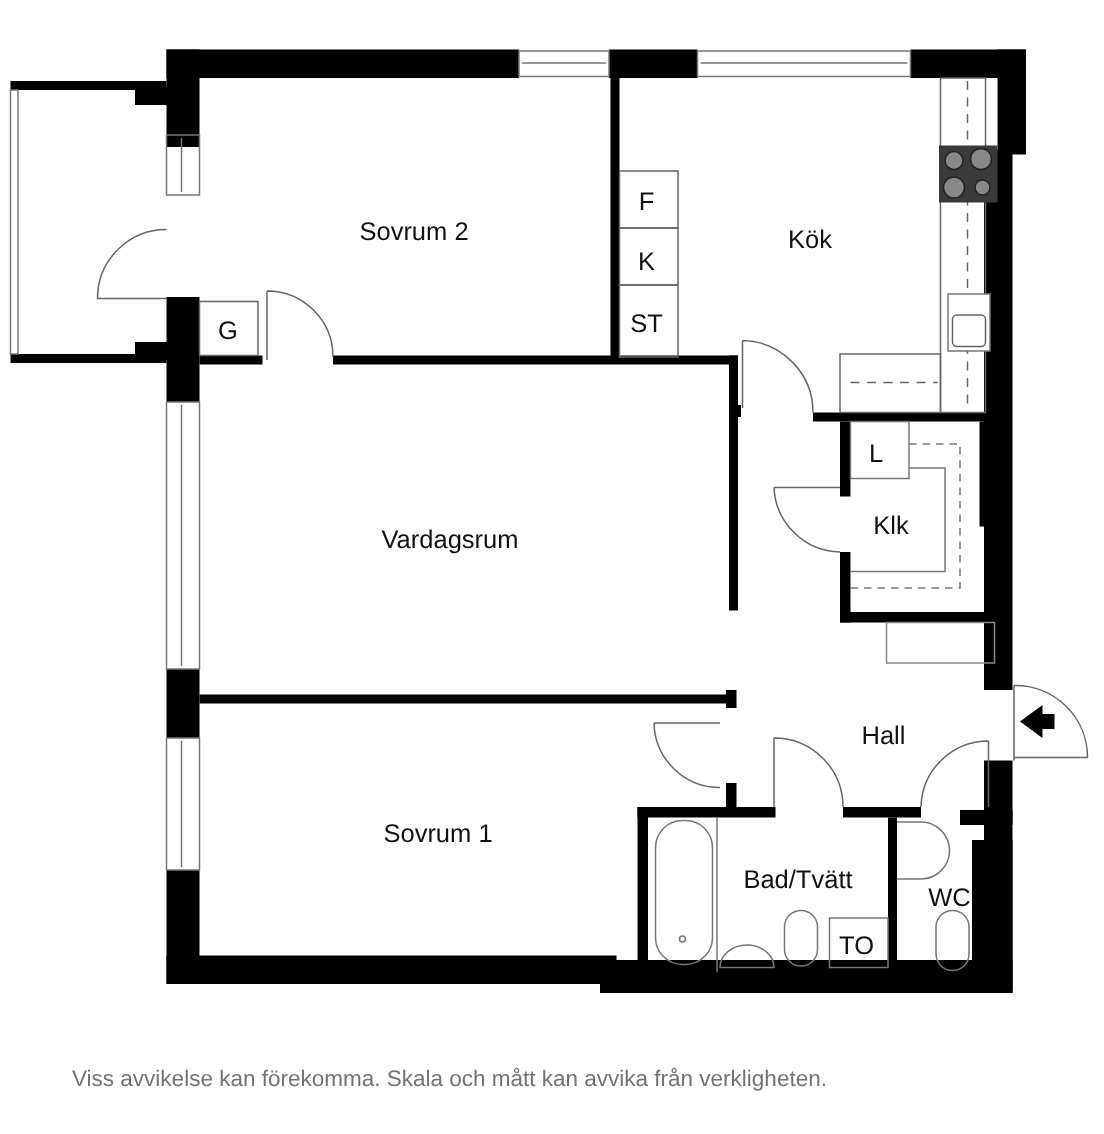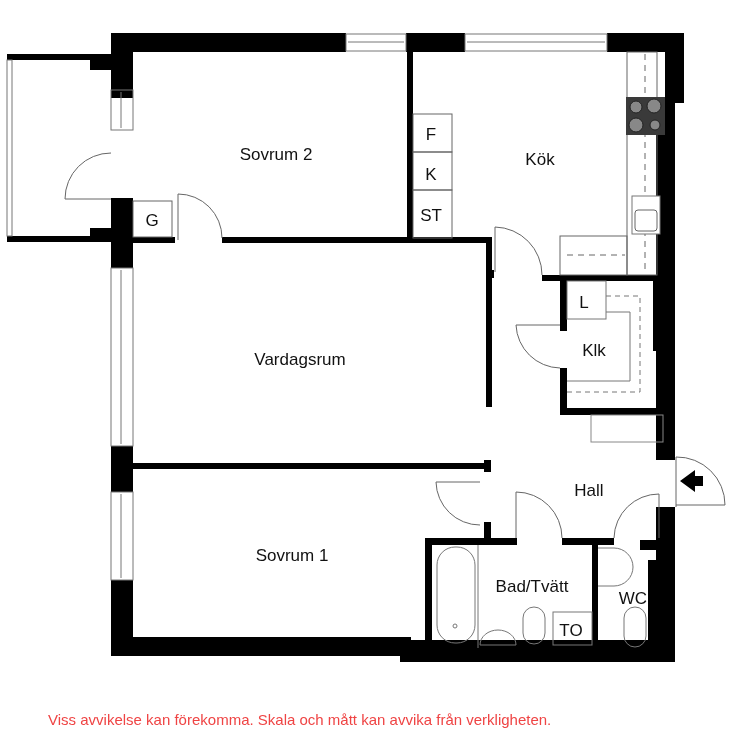--- a/index.html
+++ b/index.html
@@ -1,19 +1,19 @@
 <!DOCTYPE html>
 <html><head>
 <meta charset="utf-8">
 <style>
   html, body { margin: 0; padding: 0; background: #ffffff; }
   body { width: 736px; height: 756px; position: relative; overflow: hidden; font-family: "Liberation Sans", sans-serif; }
   svg { position: absolute; left: 0; top: 0; }
   .lbl { font-family: "Liberation Sans", sans-serif; fill: #111111; }
-  .disclaimer { position: absolute; left: 48px; top: 711px; font-size: 15px; color: #ef4444; font-family: "Liberation Sans", sans-serif; white-space: nowrap; }
+  .disclaimer { position: absolute; left: 48px; top: 711px; font-size: 15px; color: #737373; font-family: "Liberation Sans", sans-serif; white-space: nowrap; }
 </style>
 </head>
 <body>
 
 <svg width="736" height="756" viewBox="0 0 736 756">
   <g fill="#000">
 
     <rect x="111" y="33" width="235" height="19"></rect>
     <rect x="406" y="33" width="59" height="19"></rect>
     <rect x="607" y="33" width="77" height="19"></rect>

